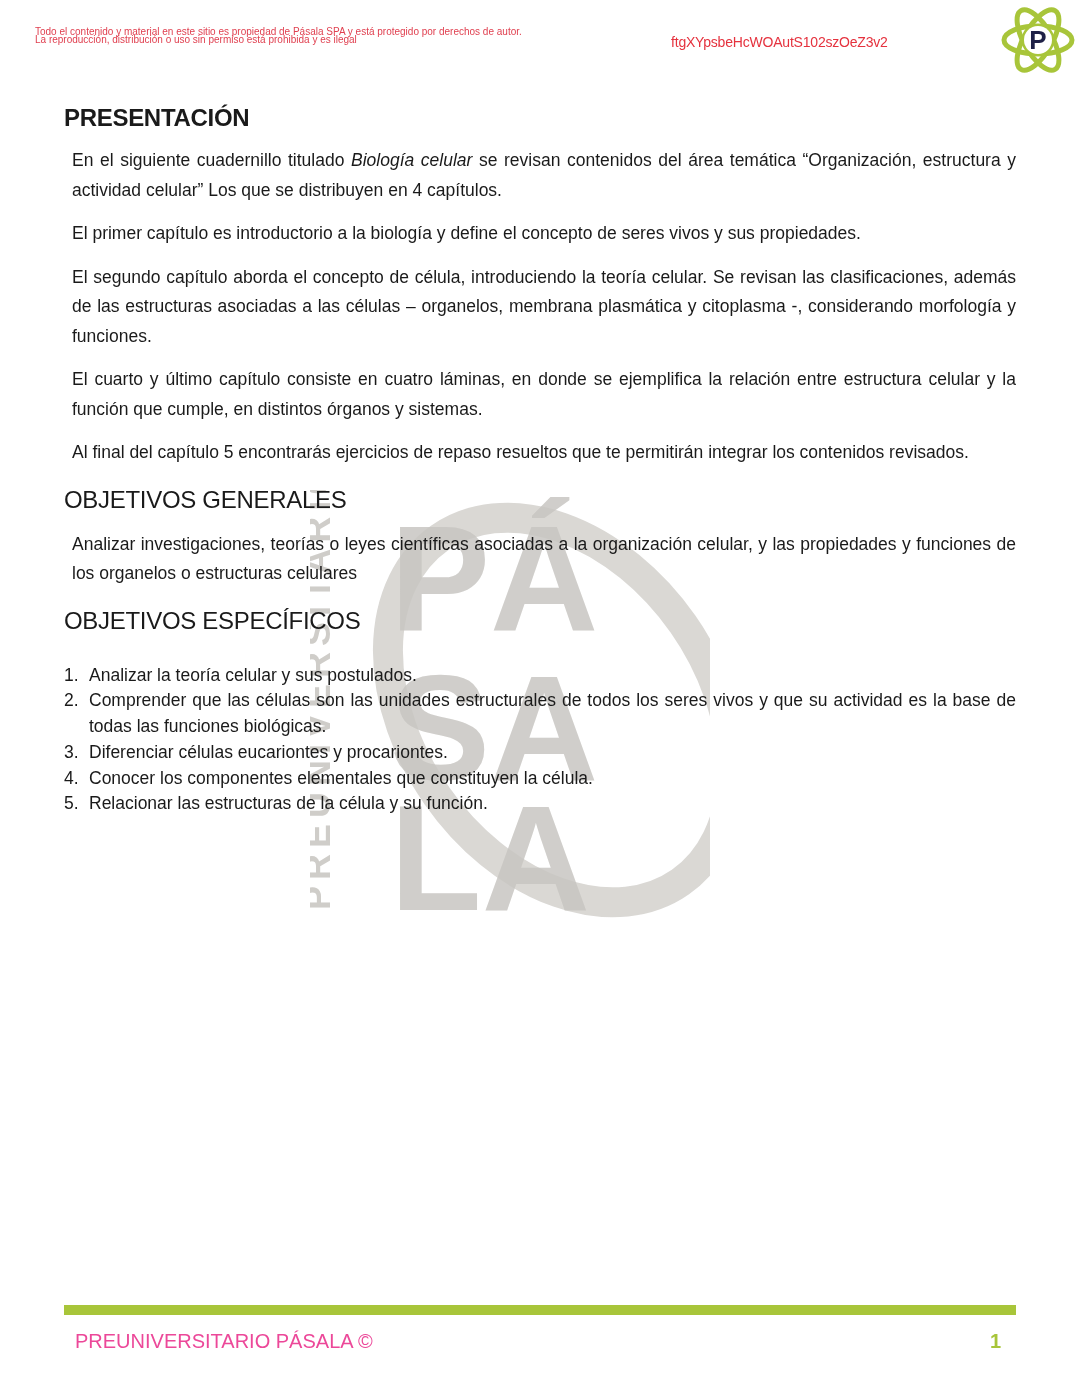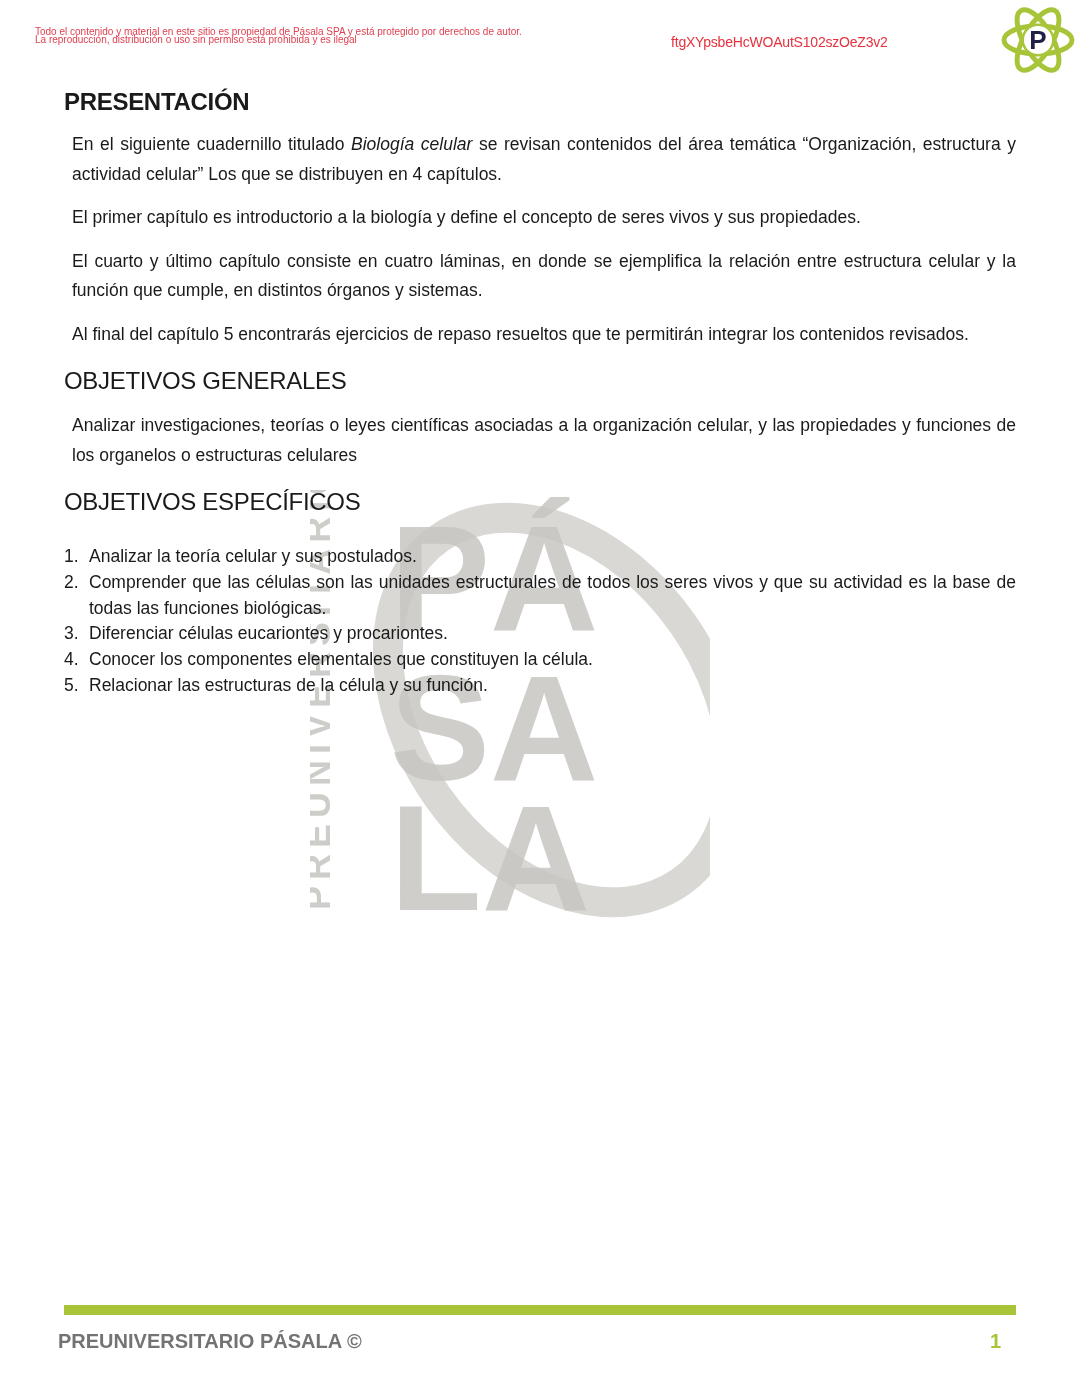--- a/index.html
+++ b/index.html
@@ -2,28 +2,28 @@
 <html><head>
 <meta charset="utf-8">
 <style>
   html, body { margin: 0; padding: 0; background: #ffffff; }
   body { width: 1080px; height: 1397px; position: relative; overflow: hidden; font-family: "Liberation Sans", sans-serif; color: #1a1a1a; }
   .copyright { position: absolute; left: 35px; top: 28px; font-size: 10px; line-height: 8px; color: #e04050; }
   .doc-id { position: absolute; left: 671px; top: 34px; font-size: 14px; color: #e5323e; letter-spacing: -0.2px; }
   .logo { position: absolute; left: 1000px; top: 2px; width: 76px; height: 76px; }
   .watermark { position: absolute; left: 310px; top: 490px; width: 400px; height: 430px; pointer-events: none; }
   .content { position: absolute; left: 64px; top: 88px; width: 952px; }
-  h1.title { font-size: 24px; font-weight: bold; margin: 0 0 14px 0; letter-spacing: -0.3px; }
+  h1.title { font-size: 24px; font-weight: bold; margin: 16px 0 14px 0; letter-spacing: -0.3px; }
   h2.sec { font-size: 24px; font-weight: normal; margin: 0 0 16px 0; letter-spacing: -0.3px; }
   p { font-size: 17.5px; line-height: 29.5px; margin: 0 0 14px 8px; text-align: justify; position: relative; z-index: 1; }
   ol { margin: 0; padding: 0; list-style: none; position: relative; z-index: 1; }
   ol li { font-size: 17.5px; line-height: 25.8px; padding-left: 25px; position: relative; text-align: justify; }
   ol li .num { position: absolute; left: 0; top: 0; }
   .footer-bar { position: absolute; left: 64px; top: 1305px; width: 952px; height: 10px; background: #a8c53a; }
-  .footer-left { position: absolute; left: 58px; top: 1330px; font-size: 20px; font-weight: bold; color: #737373; }
+  .footer-left { position: absolute; left: 75px; top: 1330px; font-size: 20px; font-weight: normal; color: #ec4899; }
   .footer-page { position: absolute; left: 990px; top: 1330px; font-size: 20px; font-weight: bold; color: #a8c53a; }
 </style>
 </head>
 <body>
 
 <div class="copyright">
   <div>Todo el contenido y material en este sitio es propiedad de Pásala SPA y está protegido por derechos de autor.</div>
   <div>La reproducción, distribución o uso sin permiso está prohibida y es ilegal</div>
 </div>
 
@@ -46,20 +46,21 @@
   <text x="20" y="420" transform="rotate(-90 20 420)" font-family="Liberation Sans, sans-serif" font-weight="bold" font-size="36" fill="#cfcdc9" letter-spacing="6">PREUNIVERSITARIO</text>
   <text x="80" y="140" font-family="Liberation Sans, sans-serif" font-weight="bold" font-size="150" fill="#c8c6c2" opacity="0.85">PÁ</text>
   <text x="80" y="290" font-family="Liberation Sans, sans-serif" font-weight="bold" font-size="150" fill="#c8c6c2" opacity="0.85">SA</text>
   <text x="80" y="420" font-family="Liberation Sans, sans-serif" font-weight="bold" font-size="150" fill="#c8c6c2" opacity="0.85">LA</text>
 </svg>
 
 <div class="content">
   <h1 class="title">PRESENTACIÓN</h1>
   <p><span>En el siguiente cuadernillo titulado </span><em>Biología celular</em><span> se revisan contenidos del área temática “Organización, estructura y actividad celular” Los que se distribuyen en 4 capítulos.</span></p>
   <p>El primer capítulo es introductorio a la biología y define el concepto de seres vivos y sus propiedades.</p>
+  <p>El segundo capítulo aborda el concepto de célula, introduciendo la teoría celular. Se revisan las clasificaciones, además de las estructuras asociadas a las células – organelos, membrana plasmática y citoplasma -, considerando morfología y funciones.</p>
   <p>El cuarto y último capítulo consiste en cuatro láminas, en donde se ejemplifica la relación entre estructura celular y la función que cumple, en distintos órganos y sistemas.</p>
   <p>Al final del capítulo 5 encontrarás ejercicios de repaso resueltos que te permitirán integrar los contenidos revisados.</p>
 
   <h2 class="sec" style="margin-top:18px;">OBJETIVOS GENERALES</h2>
   <p>Analizar investigaciones, teorías o leyes científicas asociadas a la organización celular, y las propiedades y funciones de los organelos o estructuras celulares</p>
 
   <h2 class="sec" style="margin-top:18px; margin-bottom:28px;">OBJETIVOS ESPECÍFICOS</h2>
   <ol>
     <li><span class="num">1.</span><span>Analizar la teoría celular y sus postulados.</span></li>
     <li><span class="num">2.</span><span>Comprender que las células son las unidades estructurales de todos los seres vivos y que su actividad es la base de todas las funciones biológicas.</span></li>

